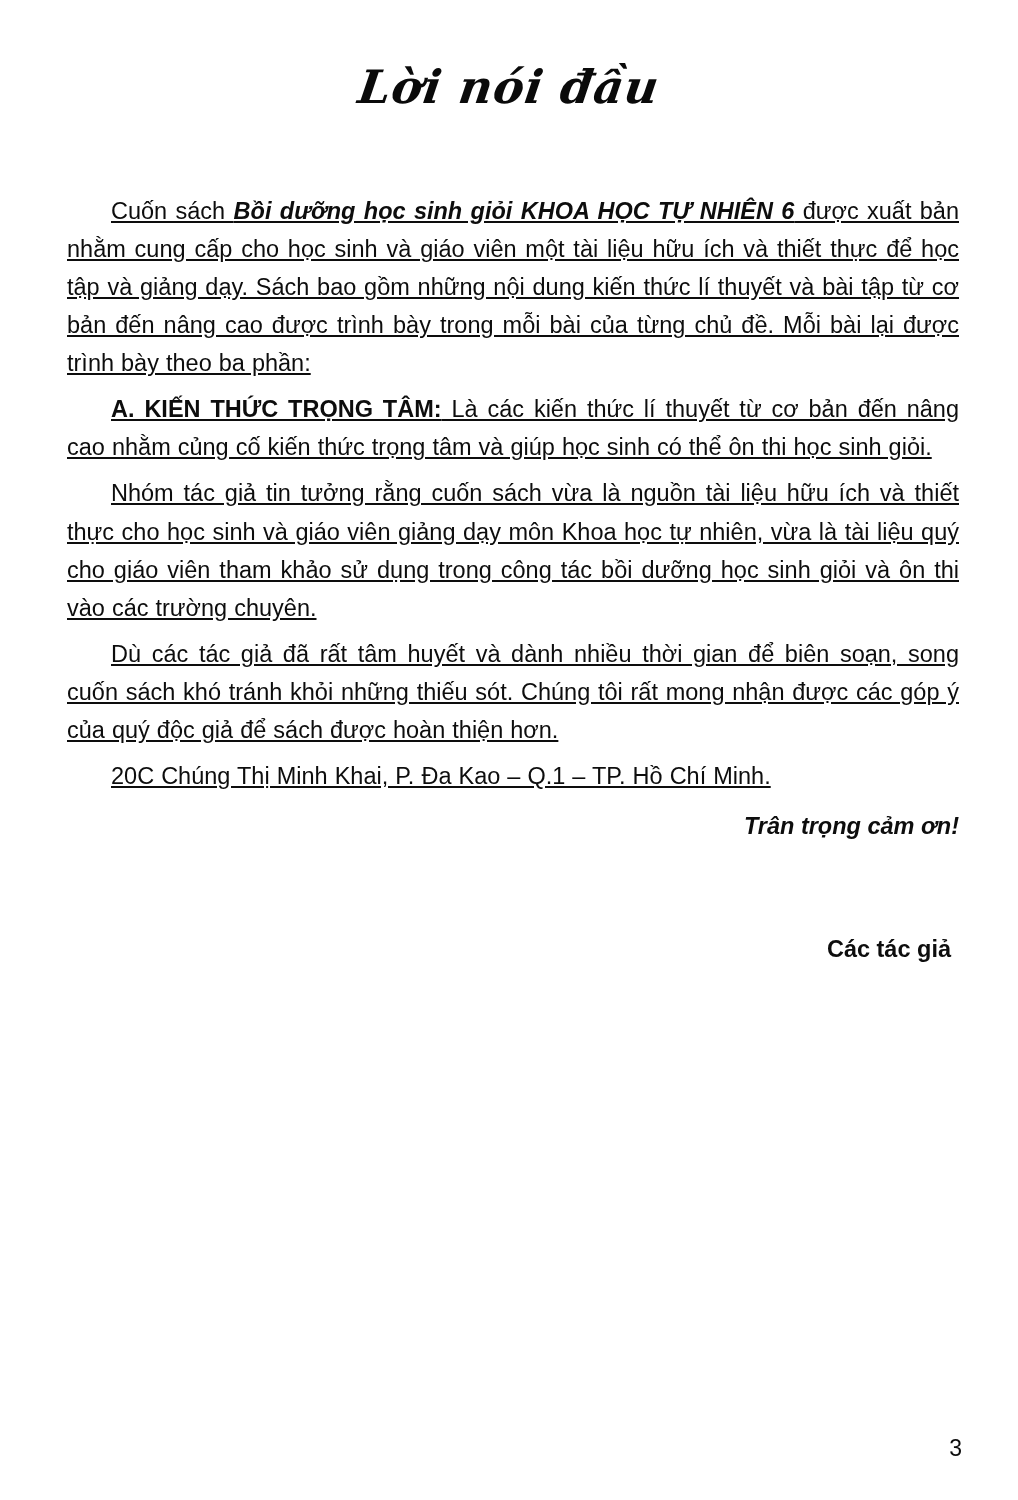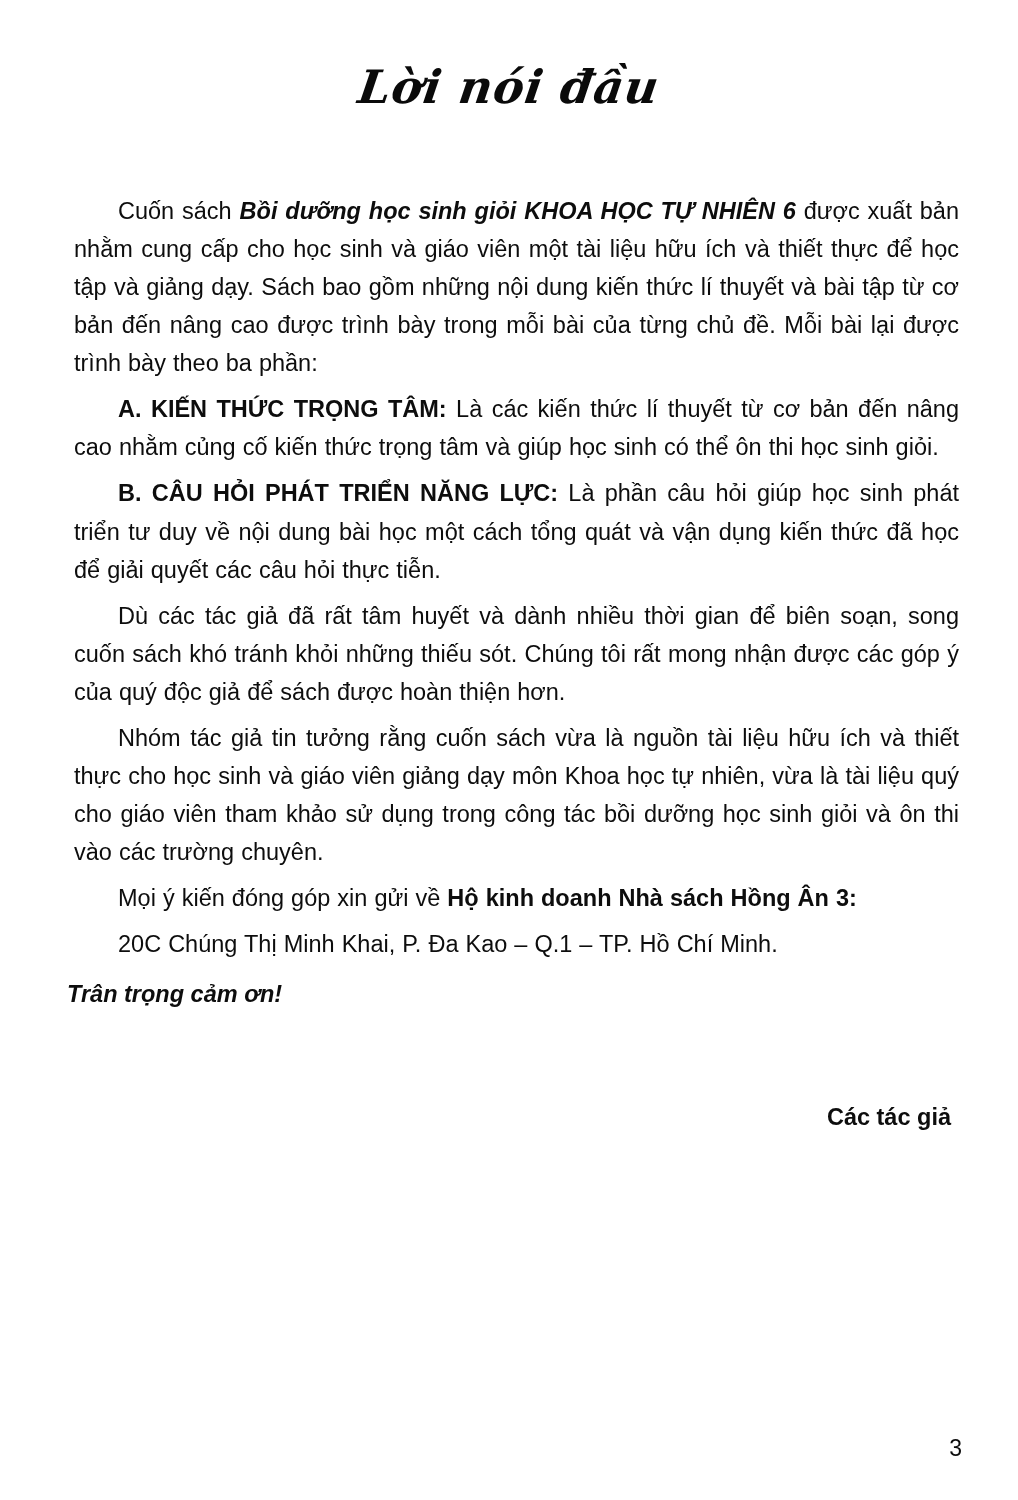--- a/index.html
+++ b/index.html
@@ -30,45 +30,46 @@
     letter-spacing: 1px;
     color: #0a0a0a;
     transform: skewX(-8deg);
   }
   .content {
     margin: 0 auto;
     width: 900px;
     padding-top: 78px;
   }
   p.para {
-    margin: 0 0 8px 15px;
+    margin: 0 0 8px 8px;
     font-size: 23.5px;
     line-height: 1.62;
     text-align: justify;
     text-indent: 44px;
     word-spacing: 0.5px;
+    text-decoration: underline;
   }
   .bi {
     font-style: italic;
     font-weight: 700;
   }
   .b {
     font-weight: 700;
   }
   .center {
     text-align: center;
     text-indent: 0;
   }
   .closing {
     margin-top: 18px;
     font-style: italic;
     font-weight: 600;
     font-size: 23.5px;
     text-indent: 0;
-    text-align: left;
+    text-align: right;
     padding-left: 8px;
   }
   .signature {
     margin-top: 96px;
     text-align: right;
     font-weight: 700;
     font-size: 23.5px;
     padding-right: 8px;
   }
   .page-number {
@@ -92,32 +93,26 @@
   <div class="content">
 
     <p class="para">
       <span>Cuốn sách </span><span class="bi">Bồi dưỡng học sinh giỏi KHOA HỌC TỰ NHIÊN 6</span><span> được xuất bản nhằm cung cấp cho học sinh và giáo viên một tài liệu hữu ích và thiết thực để học tập và giảng dạy. Sách bao gồm những nội dung kiến thức lí thuyết và bài tập từ cơ bản đến nâng cao được trình bày trong mỗi bài của từng chủ đề. Mỗi bài lại được trình bày theo ba phần:</span>
     </p>
 
     <p class="para">
       <span class="b">A. KIẾN THỨC TRỌNG TÂM:</span><span> Là các kiến thức lí thuyết từ cơ bản đến nâng cao nhằm củng cố kiến thức trọng tâm và giúp học sinh có thể ôn thi học sinh giỏi.</span>
     </p>
 
-    <p class="para">
-      <span class="b">B. CÂU HỎI PHÁT TRIỂN NĂNG LỰC:</span><span> Là phần câu hỏi giúp học sinh phát triển tư duy về nội dung bài học một cách tổng quát và vận dụng kiến thức đã học để giải quyết các câu hỏi thực tiễn.</span>
-    </p>
 
+
+    <p class="para">Nhóm tác giả tin tưởng rằng cuốn sách vừa là nguồn tài liệu hữu ích và thiết thực cho học sinh và giáo viên giảng dạy môn Khoa học tự nhiên, vừa là tài liệu quý cho giáo viên tham khảo sử dụng trong công tác bồi dưỡng học sinh giỏi và ôn thi vào các trường chuyên.</p>
 
     <p class="para">Dù các tác giả đã rất tâm huyết và dành nhiều thời gian để biên soạn, song cuốn sách khó tránh khỏi những thiếu sót. Chúng tôi rất mong nhận được các góp ý của quý độc giả để sách được hoàn thiện hơn.</p>
 
-    <p class="para">Nhóm tác giả tin tưởng rằng cuốn sách vừa là nguồn tài liệu hữu ích và thiết thực cho học sinh và giáo viên giảng dạy môn Khoa học tự nhiên, vừa là tài liệu quý cho giáo viên tham khảo sử dụng trong công tác bồi dưỡng học sinh giỏi và ôn thi vào các trường chuyên.</p>
-
-    <p class="para tight">
-      <span>Mọi ý kiến đóng góp xin gửi về </span><span class="b">Hộ kinh doanh Nhà sách Hồng Ân 3:</span>
-    </p>
 
     <p class="para center tight">20C Chúng Thị Minh Khai, P. Đa Kao – Q.1 – TP. Hồ Chí Minh.</p>
 
 
     <p class="closing">Trân trọng cảm ơn!</p>
 
     <p class="signature">Các tác giả</p>
 
   </div>
 

